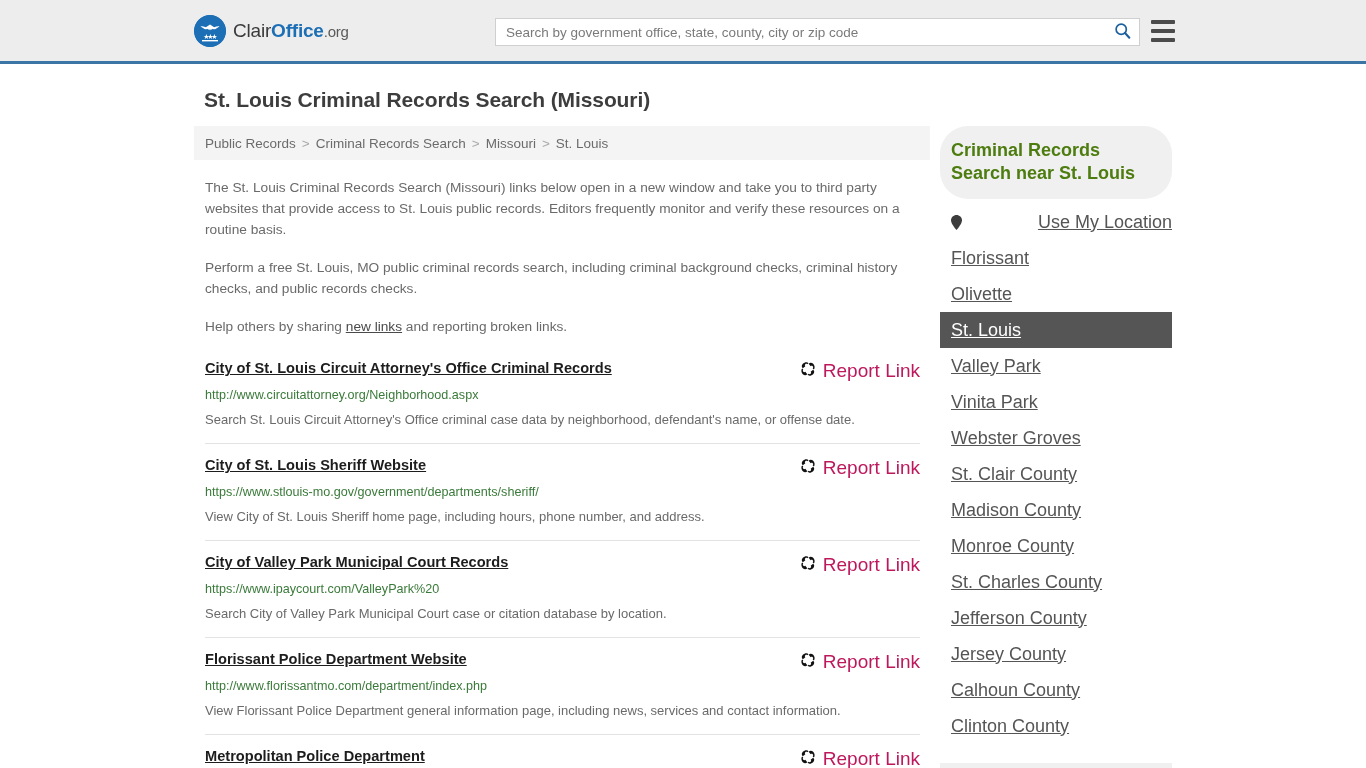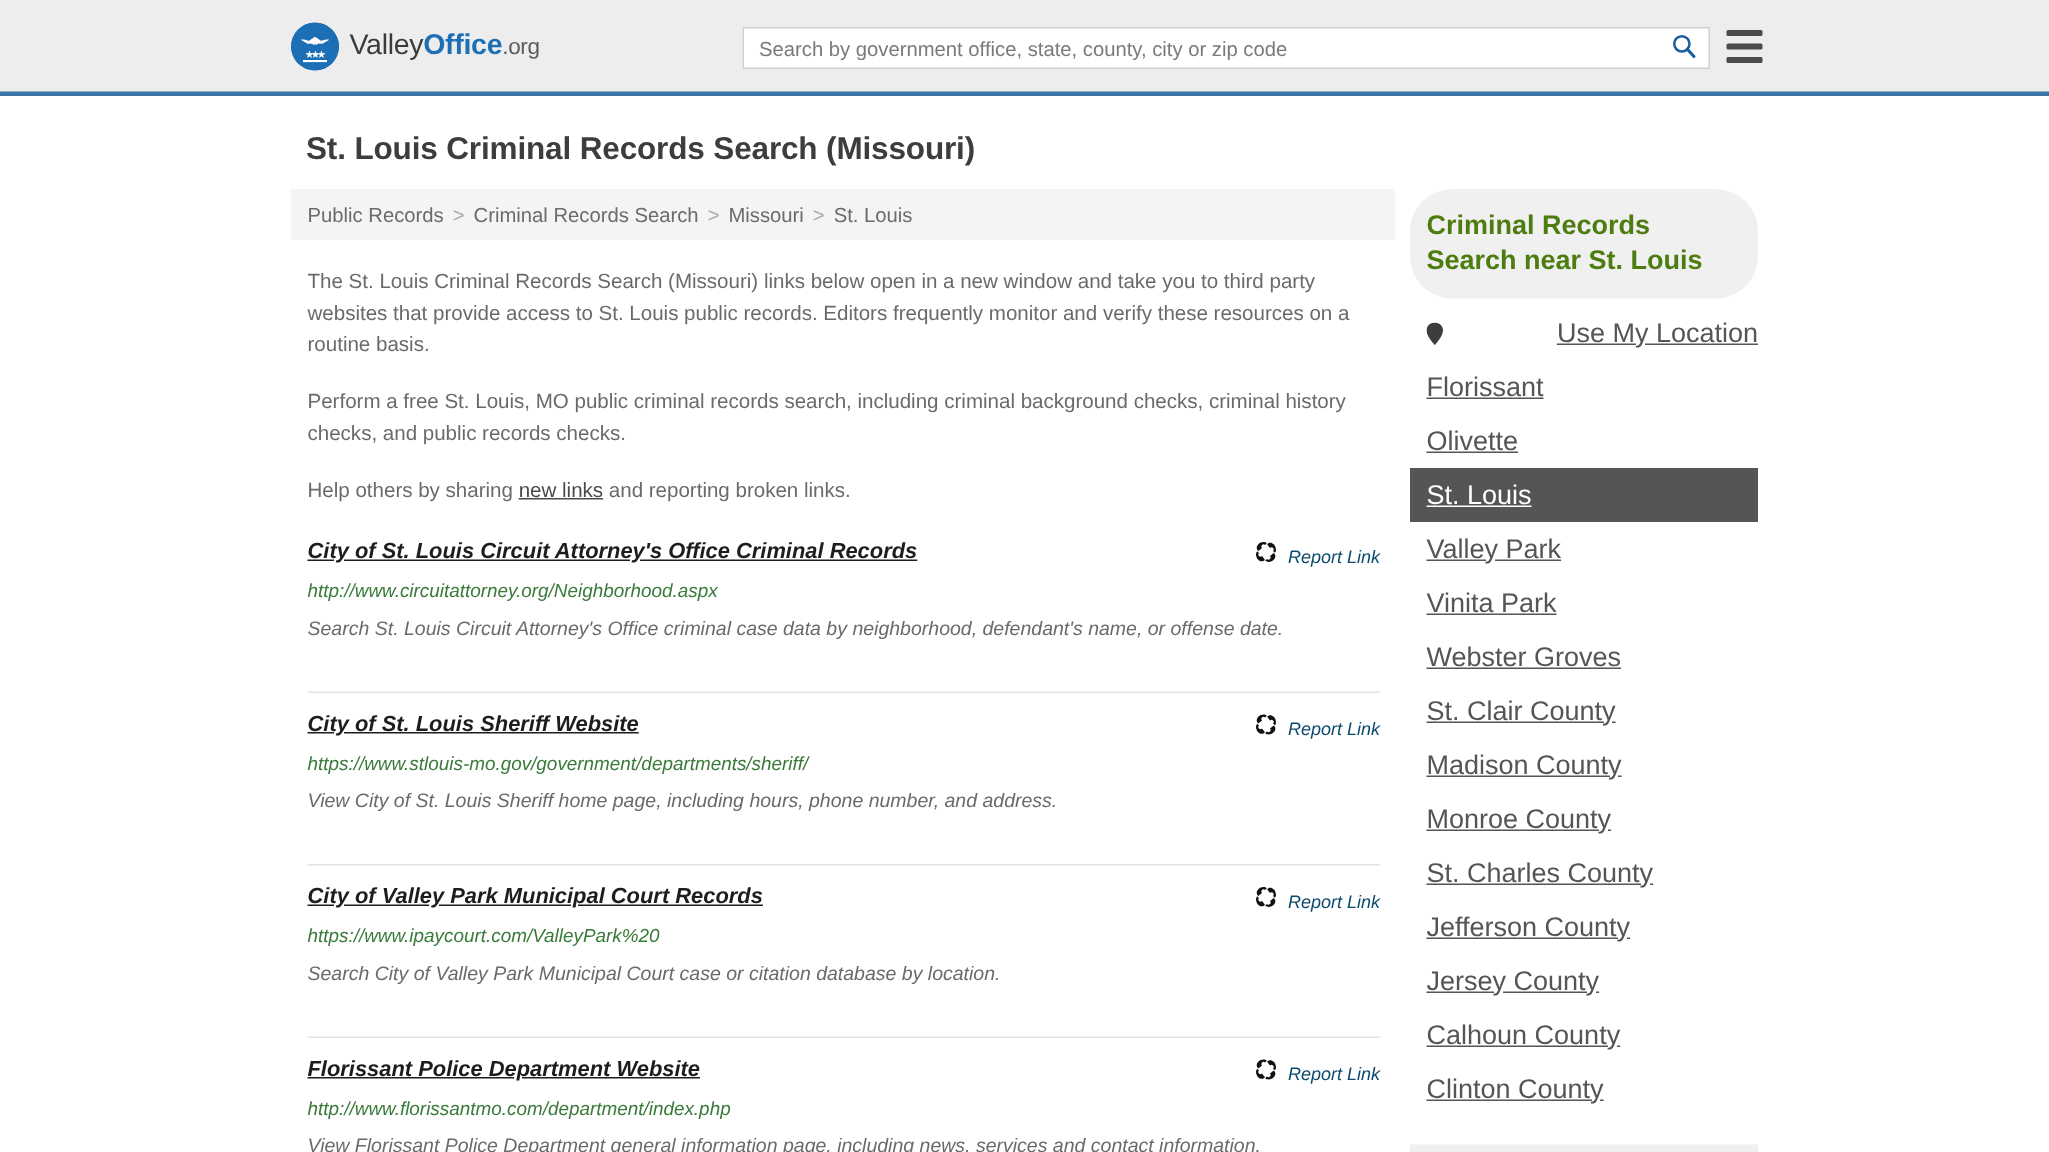--- a/index.html
+++ b/index.html
@@ -134,24 +134,23 @@
   }
   .intro p a {
     color: #4a4a4a;
     text-decoration: underline;
     font-weight: normal;
   }
 
   .results { margin-top: 22px; padding: 0 10px 0 11px; }
   .result {
     border-bottom: 1px solid #e3e3e3;
-    padding-bottom: 30px;
+    padding-bottom: 11px;
     margin-bottom: 12px;
     position: relative;
-    font-style: italic;
   }
   .result:last-child { border-bottom: 0; }
   .result-head {
     display: flex;
     align-items: flex-start;
     justify-content: space-between;
   }
   .result-title {
     font-size: 14.6px;
     font-weight: bold;
@@ -163,22 +162,22 @@
   .report-link {
     display: flex;
     align-items: center;
     gap: 7px;
     white-space: nowrap;
     cursor: pointer;
     margin-left: 18px;
     padding-top: 1px;
   }
   .report-link .label {
-    font-size: 12px;
-    color: #0c4a6e;
+    font-size: 19px;
+    color: #be185d;
   }
   .result-url {
     margin-top: 5px;
     font-size: 12.6px;
     color: #3a7a3a;
     line-height: 17px;
   }
   .result-desc {
     margin-top: 4px;
     font-size: 13px;
@@ -243,21 +242,21 @@
         <path d="M16 9.5 L20.5 12.5 L16 15.5 L11.5 12.5 Z" fill="#ffffff"></path>
         <path d="M6.5 11.5 C9 11 12 12 14.5 14 L11 14.2 Z" fill="#ffffff"></path>
         <path d="M25.5 11.5 C23 11 20 12 17.5 14 L21 14.2 Z" fill="#ffffff"></path>
         <path d="M16 13.8 L17 16.2 L15 16.2 Z" fill="#1c6fb5"></path>
         <text x="9.2" y="23.6" font-size="7" fill="#ffffff" font-family="DejaVu Sans, sans-serif">★</text>
         <text x="13.2" y="23.6" font-size="7" fill="#ffffff" font-family="DejaVu Sans, sans-serif">★</text>
         <text x="17.2" y="23.6" font-size="7" fill="#ffffff" font-family="DejaVu Sans, sans-serif">★</text>
         <rect x="8" y="25" width="16" height="1.4" fill="#ffffff"></rect>
       </svg>
     </div>
-    <div class="logo-text"><span class="cty">Valley</span><span class="bold">Office</span><span class="org">.org</span></div>
+    <div class="logo-text"><span class="cty">Clair</span><span class="bold">Office</span><span class="org">.org</span></div>
   </div>
 
   <div class="search-wrap">
     <input class="search-input" type="text" placeholder="Search by government office, state, county, city or zip code" style="">
     <button class="search-btn">
       <span>
         <svg width="17" height="17" viewBox="0 0 20 20">
           <circle cx="8.5" cy="8.5" r="6" fill="none" stroke="#1c5f9e" stroke-width="2"></circle>
           <line x1="13" y1="13" x2="18" y2="18.5" stroke="#1c5f9e" stroke-width="2.4" stroke-linecap="round"></line>
         </svg>

